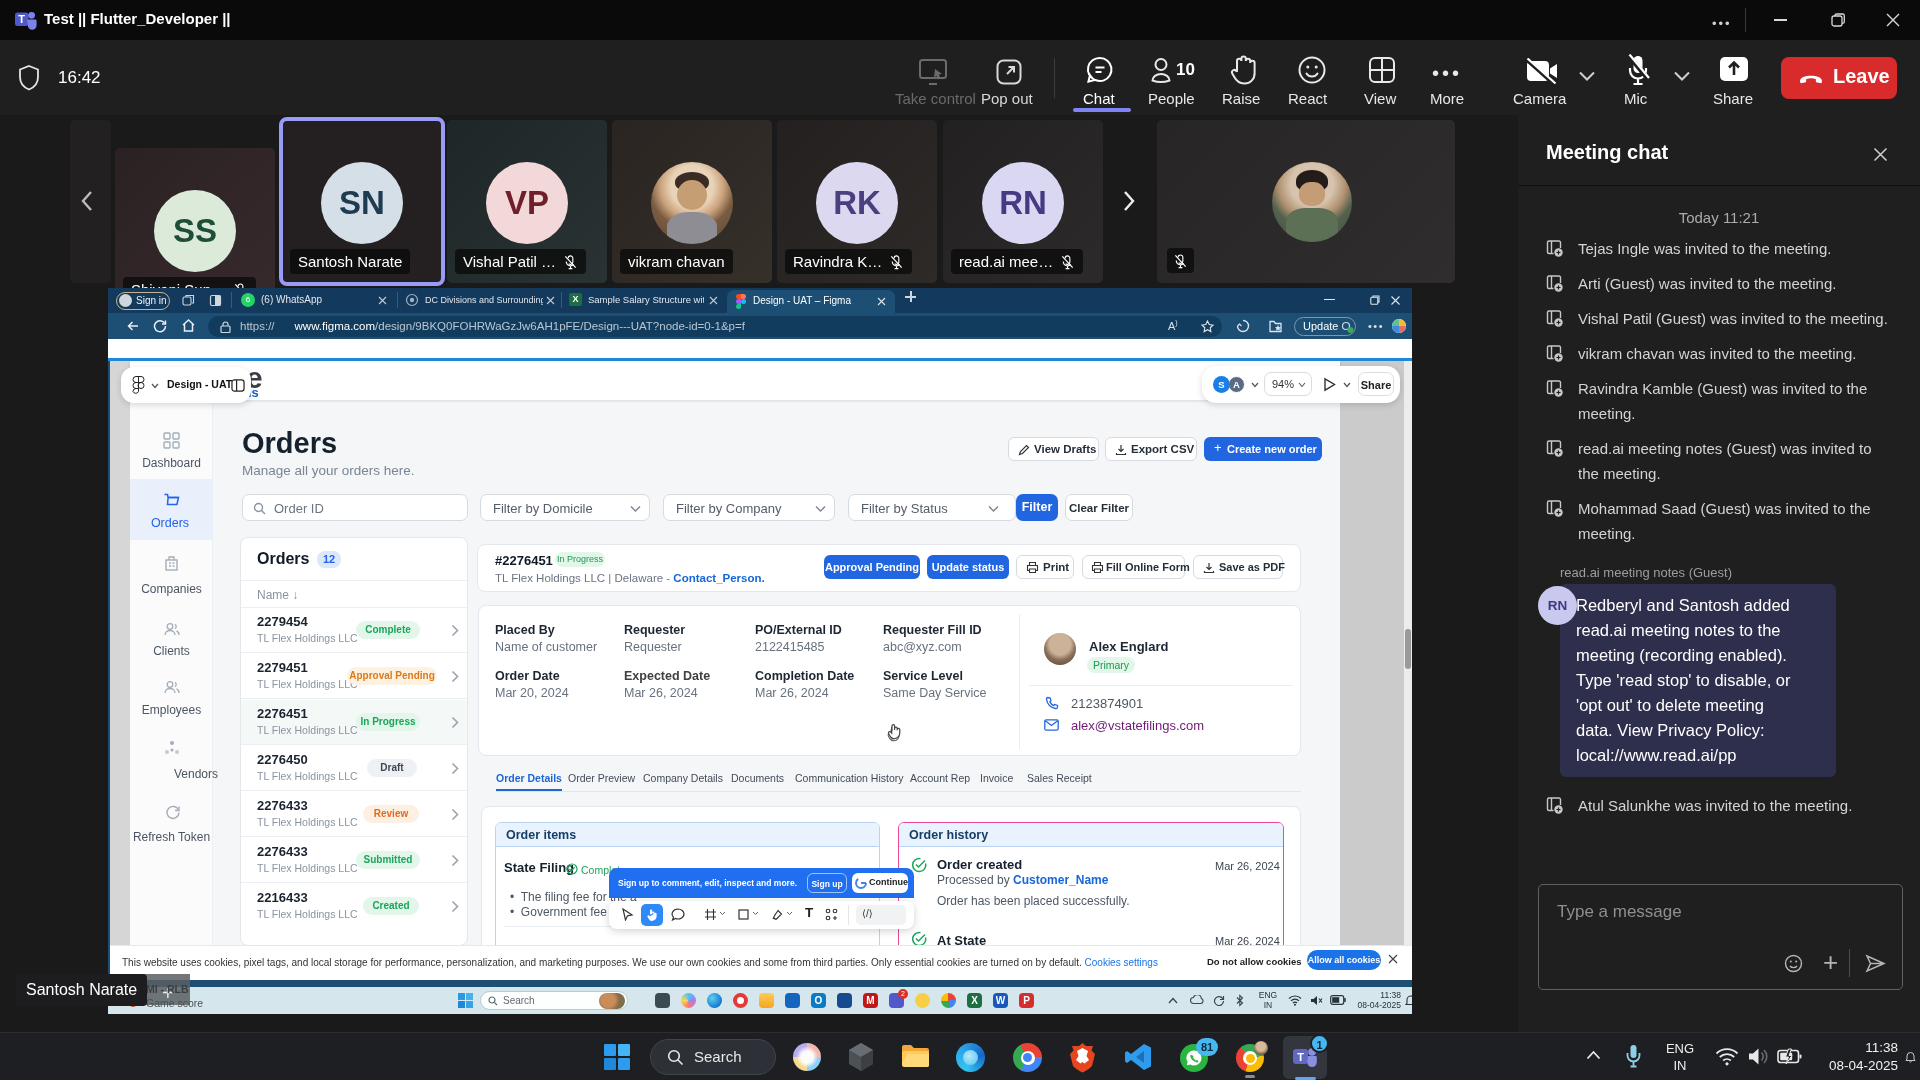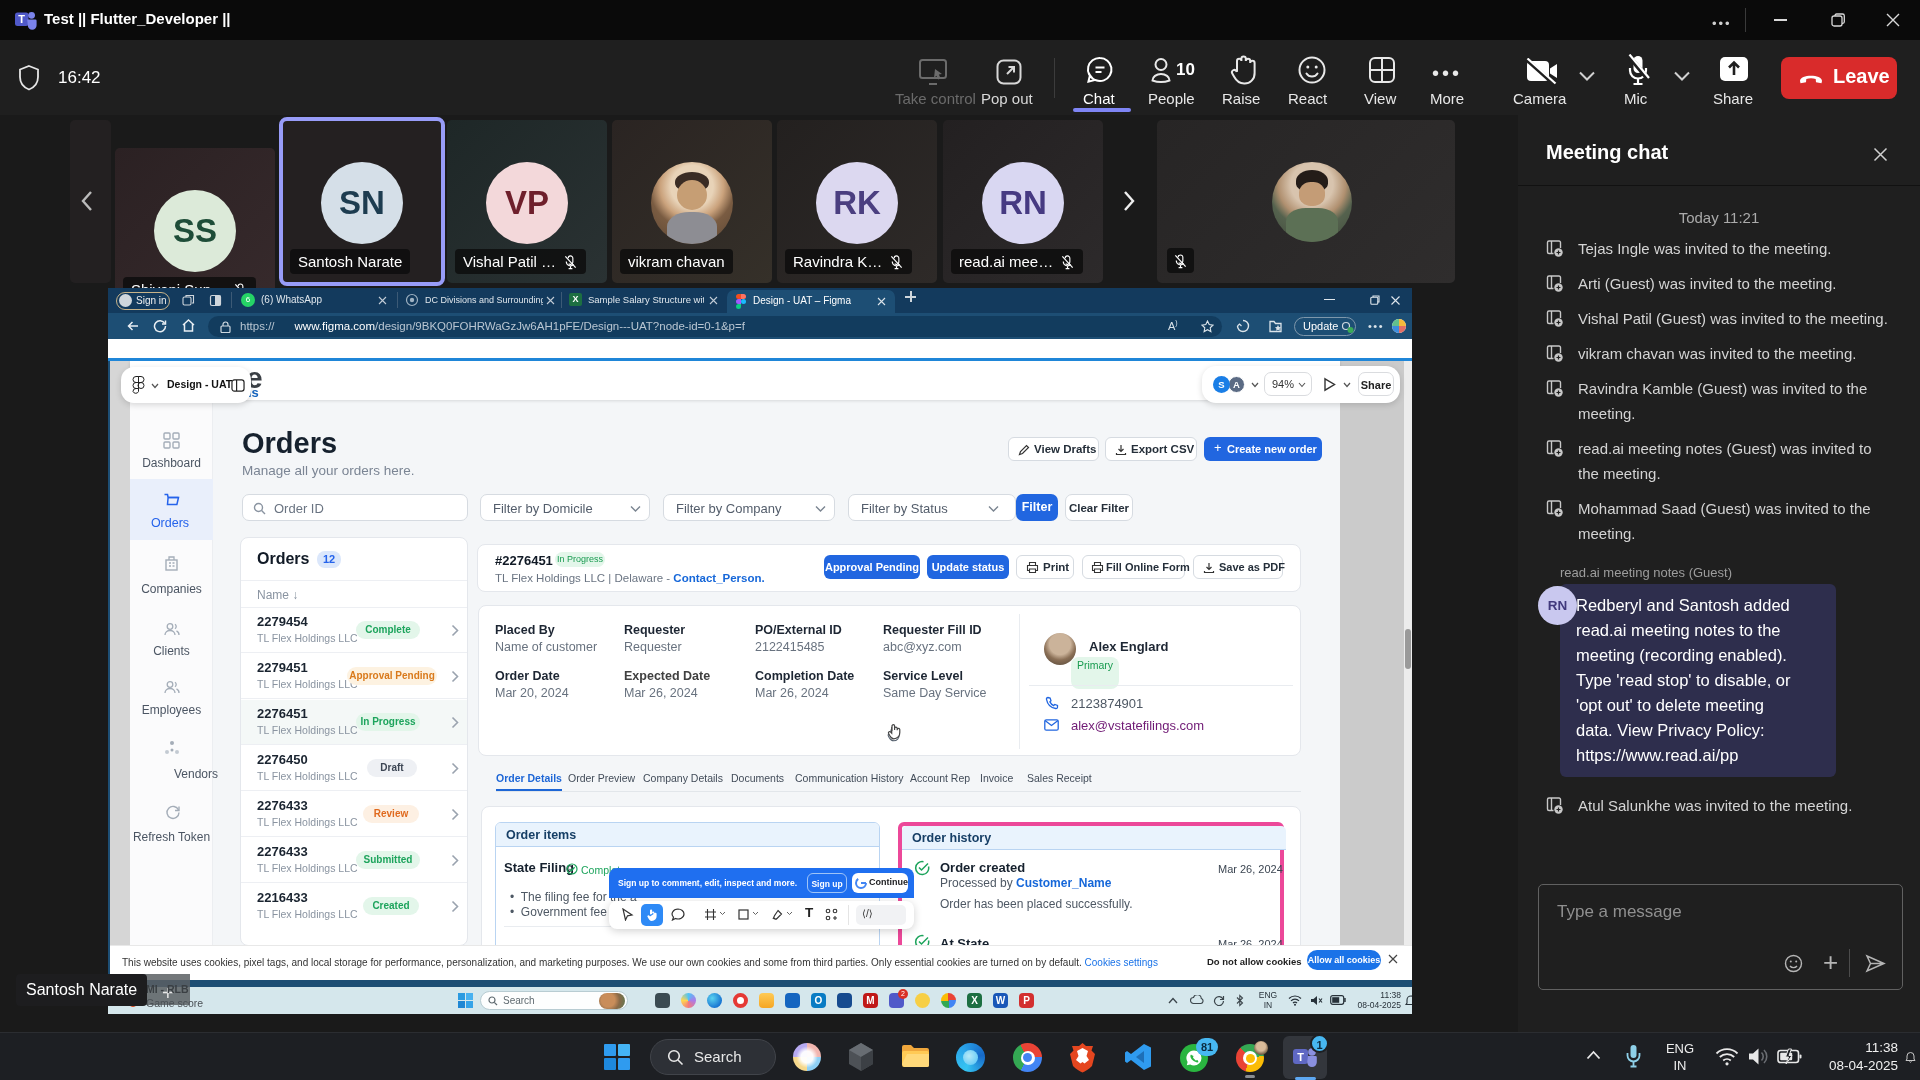--- a/index.html
+++ b/index.html
@@ -535,21 +535,21 @@
       <div class="abs" style="left:404px;top:63px;color:#1d2633;font-size:12.5px;font-weight:700;">Service Level</div>
       <div class="abs" style="left:404px;top:80px;color:#68727f;font-size:12.5px;">Same Day Service</div>
       <div class="abs" style="left:540px;top:8px;width:1px;height:135px;background:#e9ecf0;"></div>
       <svg class="abs" style="left:408px;top:120px;" width="14" height="16" viewBox="0 0 14 16">
           <path d="M5 7 V2.5 a1.2 1.2 0 0 1 2.4 0 V7 m0 -1.5 a1.2 1.2 0 0 1 2.4 0 V7 m0 -0.8 a1.2 1.2 0 0 1 2.4 0.5 V9 a5.5 5.5 0 0 1 -5.5 5.8 C4 14.8 3 13 2 11.2 L1.2 9.6 a1.2 1.2 0 0 1 2 -1.2 l0.8 1 V3.5" fill="#fff" stroke="#55606e" stroke-width="1.1"></path>
         </svg>
 
       <div class="abs" style="left:550px;top:7px;width:264px;height:138px;">
         <div class="abs" style="left:15px;top:20px;width:32px;height:32px;border-radius:50%;background:radial-gradient(circle at 50% 35%,#cbb39a 0 40%,#8a6f56 60%,#4a3f33 100%);"></div>
         <div class="abs" style="left:60px;top:26px;color:#1d2633;font-size:13px;font-weight:700;">Alex Englard</div>
-        <div class="abs" style="left:42px;top:44px;width:48px;height:32px;background:#e3f6ea;border-radius:8px;color:#199b50;font-size:10.5px;text-align:center;line-height:16px;">Primary</div>
+        <div class="abs" style="left:58px;top:44px;width:48px;height:16px;background:#e3f6ea;border-radius:8px;color:#199b50;font-size:10.5px;text-align:center;line-height:16px;">Primary</div>
         <div class="abs" style="left:0;top:72px;width:264px;height:1px;background:#e9ecf0;"></div>
         <svg class="abs" style="left:16px;top:83px;" width="14" height="14" viewBox="0 0 14 14">
             <path d="M3 1.5 C2 1.5 1.3 2.3 1.5 3.3 A11.5 11.5 0 0 0 10.7 12.5 c1 0.2 1.8 -0.5 1.8 -1.5 v-1.6 l-2.8 -0.9 -1.1 1.1 a8.5 8.5 0 0 1 -3.7 -3.7 l1.1 -1.1 -0.9 -2.8 Z" fill="none" stroke="#2166e0" stroke-width="1.3"></path>
           </svg>
         <div class="abs" style="left:42px;top:83px;color:#4e5864;font-size:13px;">2123874901</div>
         <svg class="abs" style="left:15px;top:106px;" width="15" height="12" viewBox="0 0 15 12">
             <rect x="0.8" y="0.8" width="13.4" height="10.4" rx="1.5" fill="none" stroke="#2166e0" stroke-width="1.3"></rect>
             <path d="M1 1.5 L7.5 6.5 L14 1.5" fill="none" stroke="#2166e0" stroke-width="1.3"></path>
           </svg>
         <div class="abs" style="left:42px;top:105px;color:#701a75;font-size:13px;">alex@vstatefilings.com</div>
@@ -576,21 +576,21 @@
       <svg class="abs" style="left:70px;top:40px;" width="12" height="12" viewBox="0 0 12 12">
           <circle cx="6" cy="6" r="5" fill="none" stroke="#1da45c" stroke-width="1.2"></circle>
           <path d="M3.5 6 L5.3 7.8 L8.6 4.2" fill="none" stroke="#1da45c" stroke-width="1.3"></path>
         </svg>
       <div class="abs" style="left:85px;top:41px;color:#1da45c;font-size:10.5px;">Complete</div>
       <div class="abs" style="left:14px;top:67px;color:#4e5864;font-size:12px;">•&nbsp; The filing fee for the a</div>
       <div class="abs" style="left:14px;top:82px;color:#4e5864;font-size:12px;">•&nbsp; Government fee</div>
       <div class="abs" style="left:8px;top:103px;width:368px;height:1px;background:#e9ecf0;"></div>
     </div>
 
-    <div class="abs" style="left:790px;top:461px;width:386px;height:130px;background:#fff;border:4px solid #ec4899;border-radius:6px;">
+    <div class="abs" style="left:790px;top:461px;width:386px;height:130px;background:#fff;border:1px solid #ec4899;border-radius:6px;">
       <div class="abs" style="left:0;top:0;width:384px;height:24px;background:#e9f3fd;border-bottom:1px solid #b9d4f2;border-radius:5px 5px 0 0;"></div>
       <div class="abs" style="left:10px;top:5px;color:#173f66;font-size:12.5px;font-weight:700;">Order history</div>
       <svg class="abs" style="left:12px;top:34px;" width="16" height="16" viewBox="0 0 16 16">
           <path d="M14.5 6.5 A6.5 6.5 0 1 1 9.5 1.7" fill="none" stroke="#1da45c" stroke-width="1.5"></path>
           <path d="M5 7.5 L7.5 10 L14 3.5" fill="none" stroke="#1da45c" stroke-width="1.5"></path>
         </svg>
       <div class="abs" style="left:38px;top:34px;color:#15202d;font-size:13px;font-weight:700;">Order created</div>
       <div class="abs" style="left:38px;top:50px;color:#4e5864;font-size:12px;">Processed by <b style="color:#1667d9;">Customer_Name</b></div>
       <div class="abs" style="left:316px;top:37px;color:#3c4652;font-size:11px;white-space:nowrap;">Mar 26, 2024</div>
       <div class="abs" style="left:38px;top:71px;color:#4e5864;font-size:12px;">Order has been placed successfully.</div>
@@ -831,21 +831,21 @@
     </svg>
   <div class="cmsg" style="top:321px;width:315px;">read.ai meeting notes (Guest) was invited to the meeting.</div>
   <svg class="cico" style="top:384px;" viewBox="0 0 19 19">
       <path d="M15.5 9 V3.5 a1.5 1.5 0 0 0 -1.5 -1.5 H4 a1.5 1.5 0 0 0 -1.5 1.5 V13 a1.5 1.5 0 0 0 1.5 1.5 h4.5 M6.5 2 v12.5" fill="none" stroke="#c8c8c8" stroke-width="1.4"></path>
       <circle cx="13.5" cy="13.5" r="4.2" fill="#c8c8c8"></circle>
       <path d="M13.5 11.5 v4 M11.5 13.5 h4" stroke="#1f1f1f" stroke-width="1.2"></path>
     </svg>
   <div class="cmsg" style="top:381px;width:315px;">Mohammad Saad (Guest) was invited to the meeting.</div>
   <div class="abs" style="left:42px;top:450px;color:#9d9d9d;font-size:13px;">read.ai meeting notes (Guest)</div>
   <div class="abs" style="left:20px;top:471px;width:39px;height:39px;border-radius:50%;background:#c9c8ef;color:#41397d;font-size:13.5px;font-weight:700;text-align:center;line-height:39px;z-index:3;">RN</div>
-  <div class="abs" style="left:42px;top:469px;width:276px;background:#2e2e4d;border-radius:6px;padding:9px 40px 9px 16px;color:#fff;font-size:16.5px;line-height:25px;">Redberyl and Santosh added read.ai meeting notes to the meeting (recording enabled). Type 'read stop' to disable, or 'opt out' to delete meeting data. View Privacy Policy: https://www.read.ai/pp</div>
+  <div class="abs" style="left:42px;top:469px;width:276px;background:#2e2e4d;border-radius:6px;padding:9px 40px 9px 16px;color:#fff;font-size:16.5px;line-height:25px;">Redberyl and Santosh added read.ai meeting notes to the meeting (recording enabled). Type 'read stop' to disable, or 'opt out' to delete meeting data. View Privacy Policy: local://www.read.ai/pp</div>
   <svg class="cico" style="top:681px;" viewBox="0 0 19 19">
       <path d="M15.5 9 V3.5 a1.5 1.5 0 0 0 -1.5 -1.5 H4 a1.5 1.5 0 0 0 -1.5 1.5 V13 a1.5 1.5 0 0 0 1.5 1.5 h4.5 M6.5 2 v12.5" fill="none" stroke="#c8c8c8" stroke-width="1.4"></path>
       <circle cx="13.5" cy="13.5" r="4.2" fill="#c8c8c8"></circle>
       <path d="M13.5 11.5 v4 M11.5 13.5 h4" stroke="#1f1f1f" stroke-width="1.2"></path>
     </svg>
   <div class="cmsg" style="top:678px;">Atul Salunkhe was invited to the meeting.</div>
 
   <div class="abs" style="left:20px;top:769px;width:365px;height:106px;border:1px solid #616161;border-radius:5px;">
     <div class="abs" style="left:18px;top:17px;color:#8f8f8f;font-size:17px;">Type a message</div>
     <svg class="abs" style="left:245px;top:69px;" width="19" height="19" viewBox="0 0 19 19">

